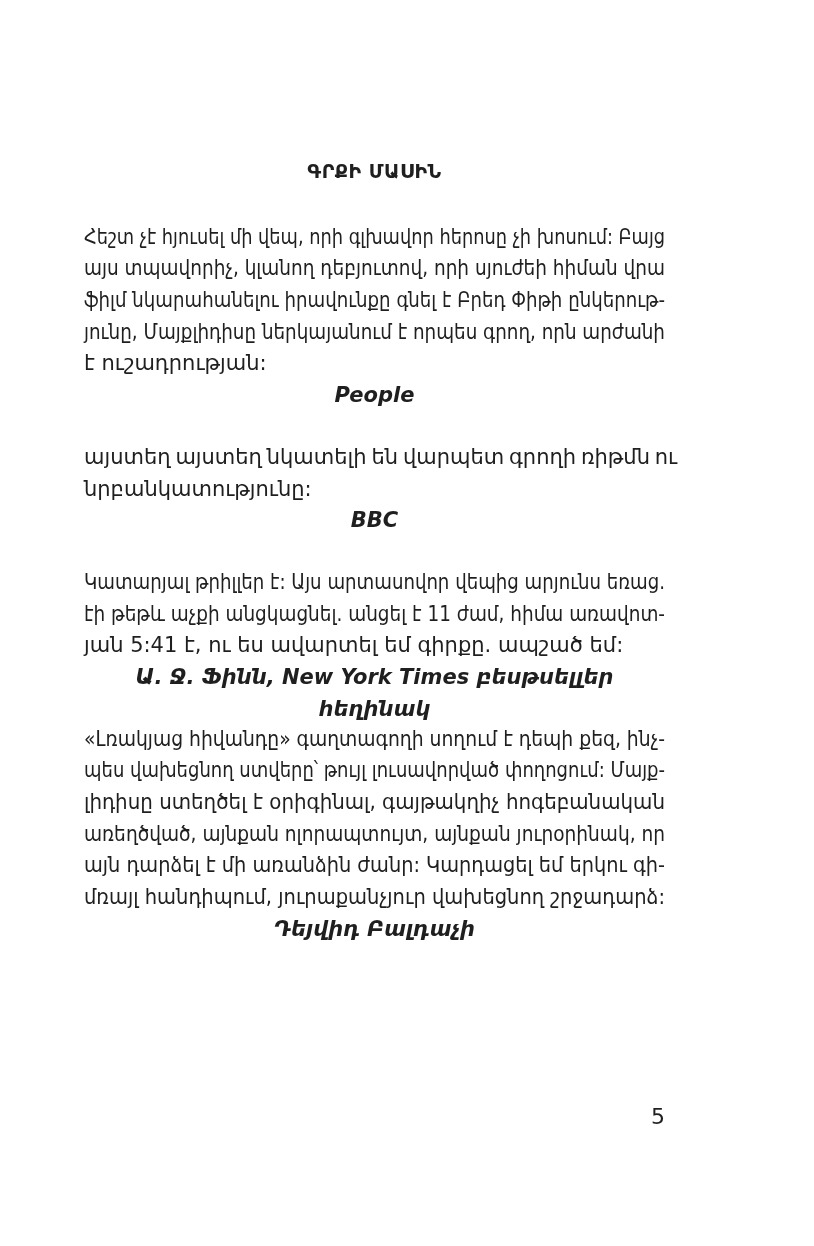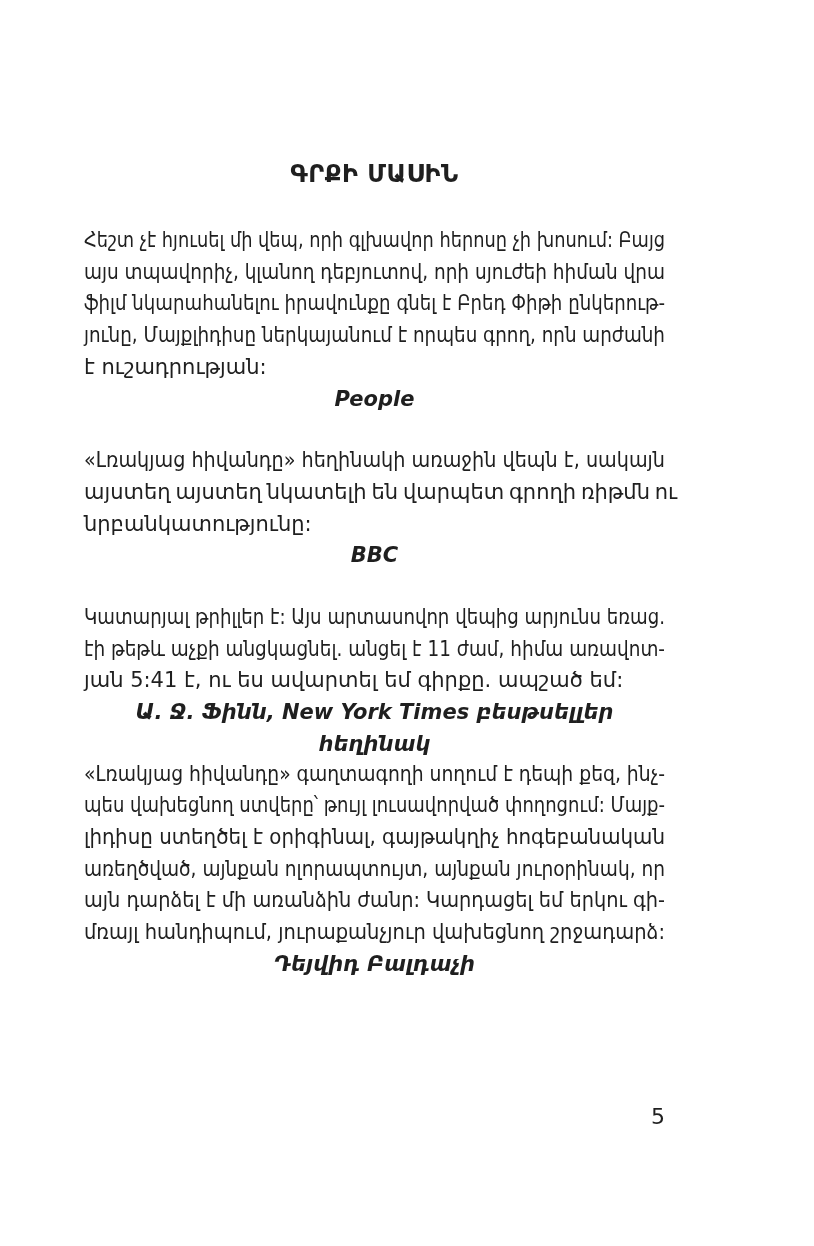--- a/index.html
+++ b/index.html
@@ -17,21 +17,21 @@
   }
   .page {
     position: absolute;
     left: 84px;
     top: 0;
     width: 581px;
   }
   .book-title {
     padding-top: 141px;
     text-align: center;
-    font-size: 24px;
+    font-size: 19px;
     font-weight: 700;
     line-height: 34px;
     letter-spacing: 0.5px;
   }
   .quotes {
     margin-top: 34px;
   }
   .quote-block {
     margin-top: 30px;
   }
@@ -76,21 +76,20 @@
   <section class="quotes">
       <div class="quote-block">
         <div class="quote-line"><span style="transform: scaleX(0.846495);">Հեշտ չէ հյուսել մի վեպ, որի գլխավոր հերոսը չի խոսում: Բայց</span></div>
         <div class="quote-line"><span style="transform: scaleX(0.879803);">այս տպավորիչ, կլանող դեբյուտով, որի սյուժեի հիման վրա</span></div>
         <div class="quote-line"><span style="transform: scaleX(0.864342);">ֆիլմ նկարահանելու իրավունքը գնել է Բրեդ Փիթի ընկերութ-</span></div>
         <div class="quote-line"><span style="transform: scaleX(0.872905);">յունը, Մայքլիդիսը ներկայանում է որպես գրող, որն արժանի</span></div>
         <div class="quote-line"><span>է ուշադրության:</span></div>
         <div class="attribution">People</div>
       </div>
       <div class="quote-block">
-        <div class="quote-line"><span style="transform: scaleX(0.913994);">«Լռակյաց հիվանդը» հեղինակի առաջին վեպն է, սակայն</span></div>
         <div class="quote-line"><span style="word-spacing: -1.84152px;">այստեղ այստեղ նկատելի են վարպետ գրողի ռիթմն ու</span></div>
         <div class="quote-line"><span>նրբանկատությունը:</span></div>
         <div class="attribution">BBC</div>
       </div>
       <div class="quote-block">
         <div class="quote-line"><span style="transform: scaleX(0.86388);">Կատարյալ թրիլլեր է: Այս արտասովոր վեպից արյունս եռաց.</span></div>
         <div class="quote-line"><span style="transform: scaleX(0.878017);">էի թեթև աչքի անցկացնել. անցել է 11 ժամ, հիմա առավոտ-</span></div>
         <div class="quote-line"><span>յան 5:41 է, ու ես ավարտել եմ գիրքը. ապշած եմ:</span></div>
         <div class="attribution">Ա. Ջ. Ֆինն, New York Times բեսթսելլեր հեղինակ</div>
       </div>

